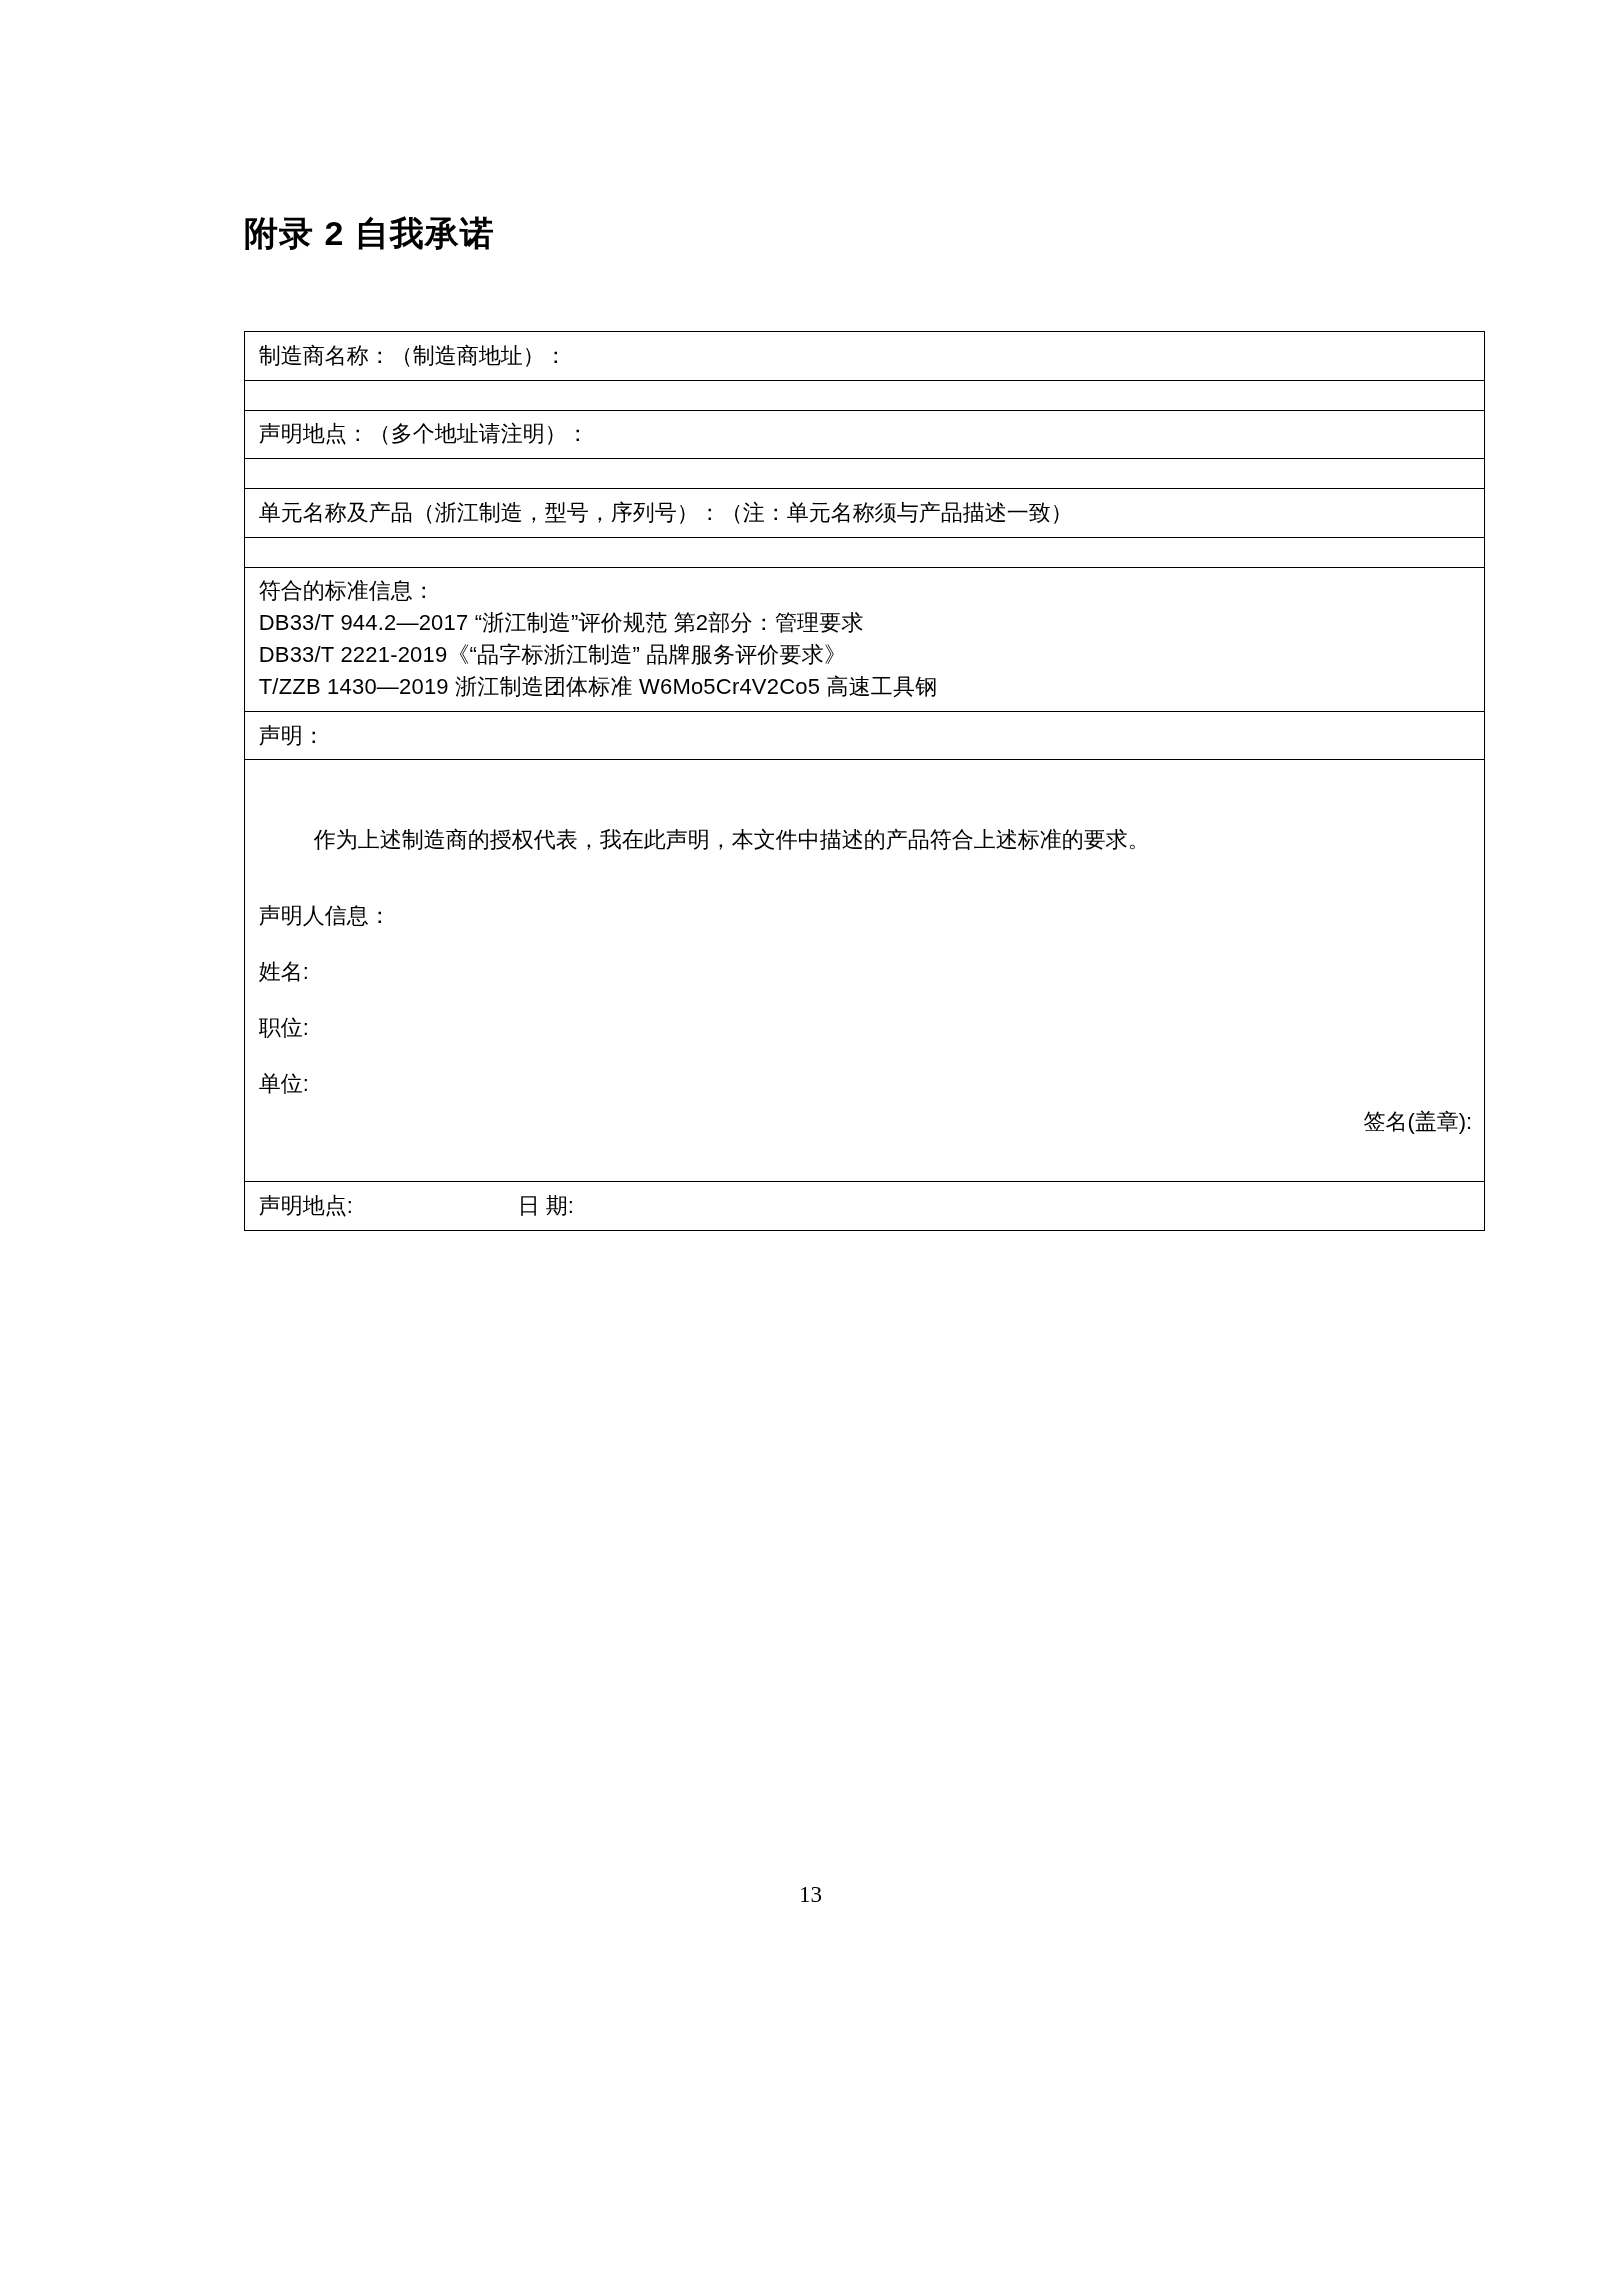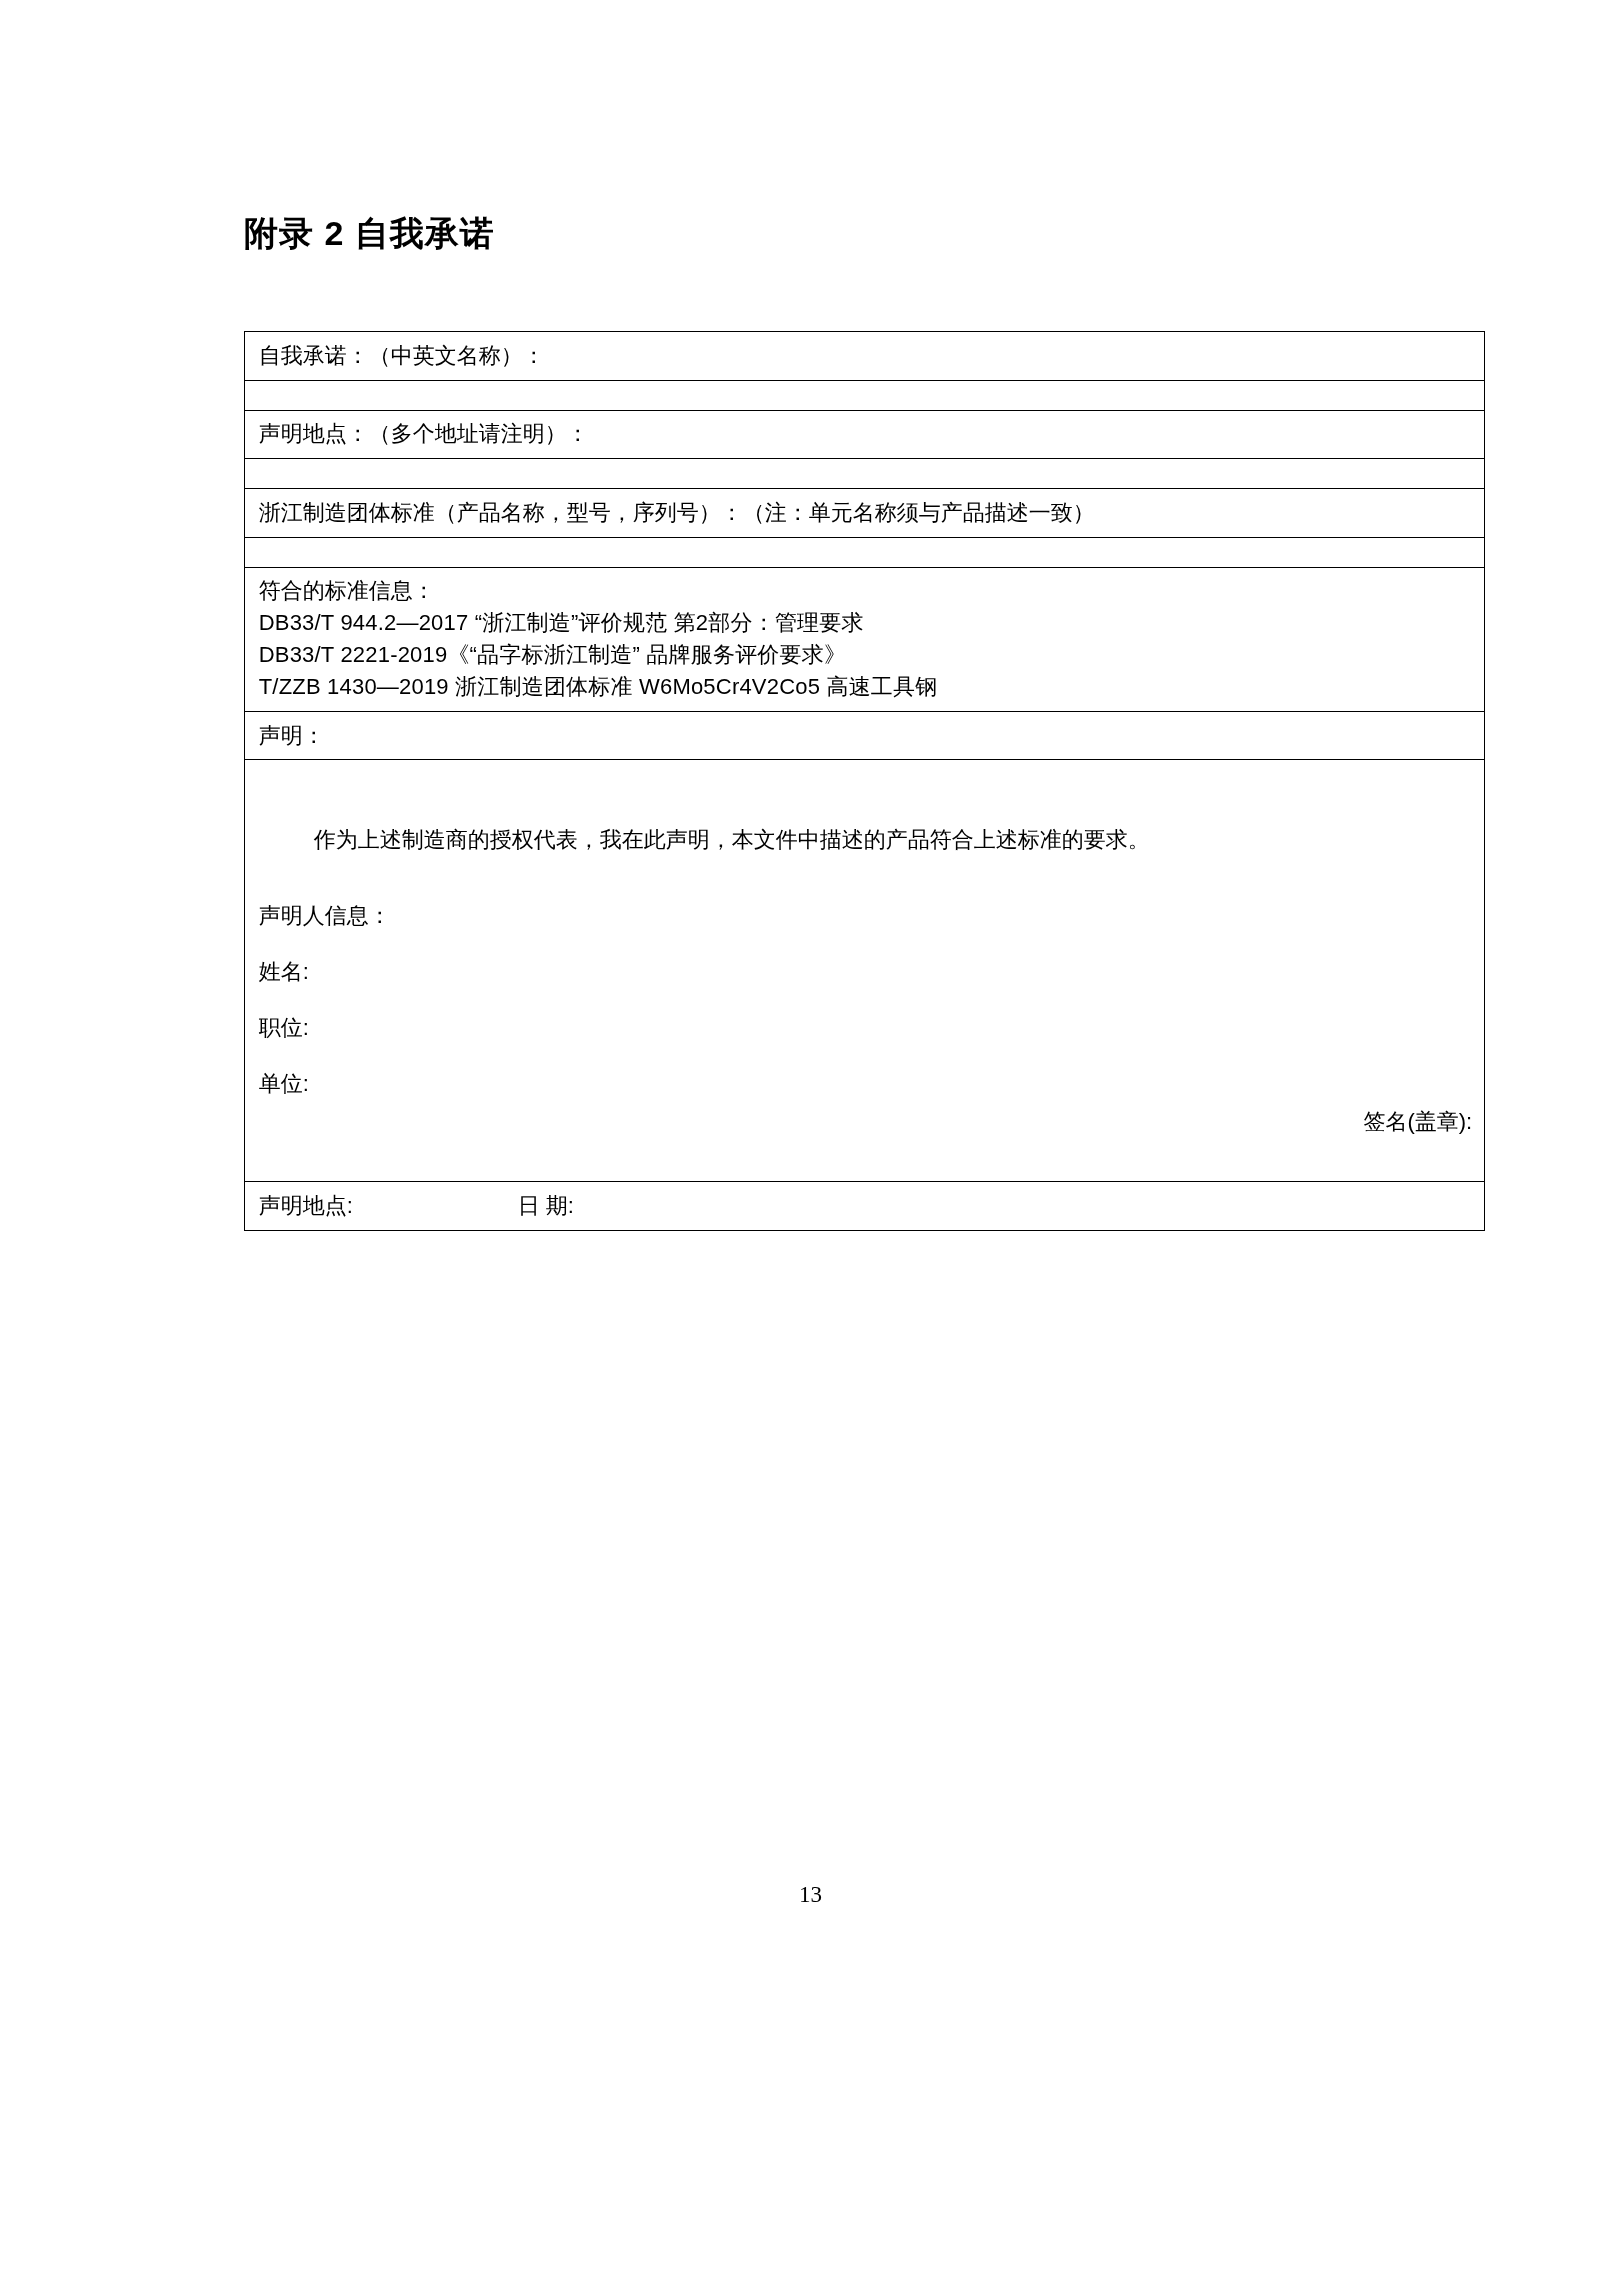--- a/index.html
+++ b/index.html
@@ -105,21 +105,21 @@
 
     <h1 class="doc-title">附录 2 自我承诺</h1>
 
     <table class="form-table">
       <colgroup>
           <col style="width:1240px">
         </colgroup>
       <tbody>
         <tr>
           <td class="row-label">
-            <div class="cell-pad">自我承诺：（中英文名称）：</div>
+            <div class="cell-pad">制造商名称：（制造商地址）：</div>
           </td>
         </tr>
         <tr>
           <td class="row-blank">
             <div class="cell-pad"></div>
           </td>
         </tr>
 
         <tr>
           <td class="row-label">
@@ -127,21 +127,21 @@
           </td>
         </tr>
         <tr>
           <td class="row-blank">
             <div class="cell-pad"></div>
           </td>
         </tr>
 
         <tr>
           <td class="row-label">
-            <div class="cell-pad">浙江制造团体标准（产品名称，型号，序列号）：（注：单元名称须与产品描述一致）</div>
+            <div class="cell-pad">单元名称及产品（浙江制造，型号，序列号）：（注：单元名称须与产品描述一致）</div>
           </td>
         </tr>
         <tr>
           <td class="row-blank">
             <div class="cell-pad"></div>
           </td>
         </tr>
 
         <tr>
           <td>

